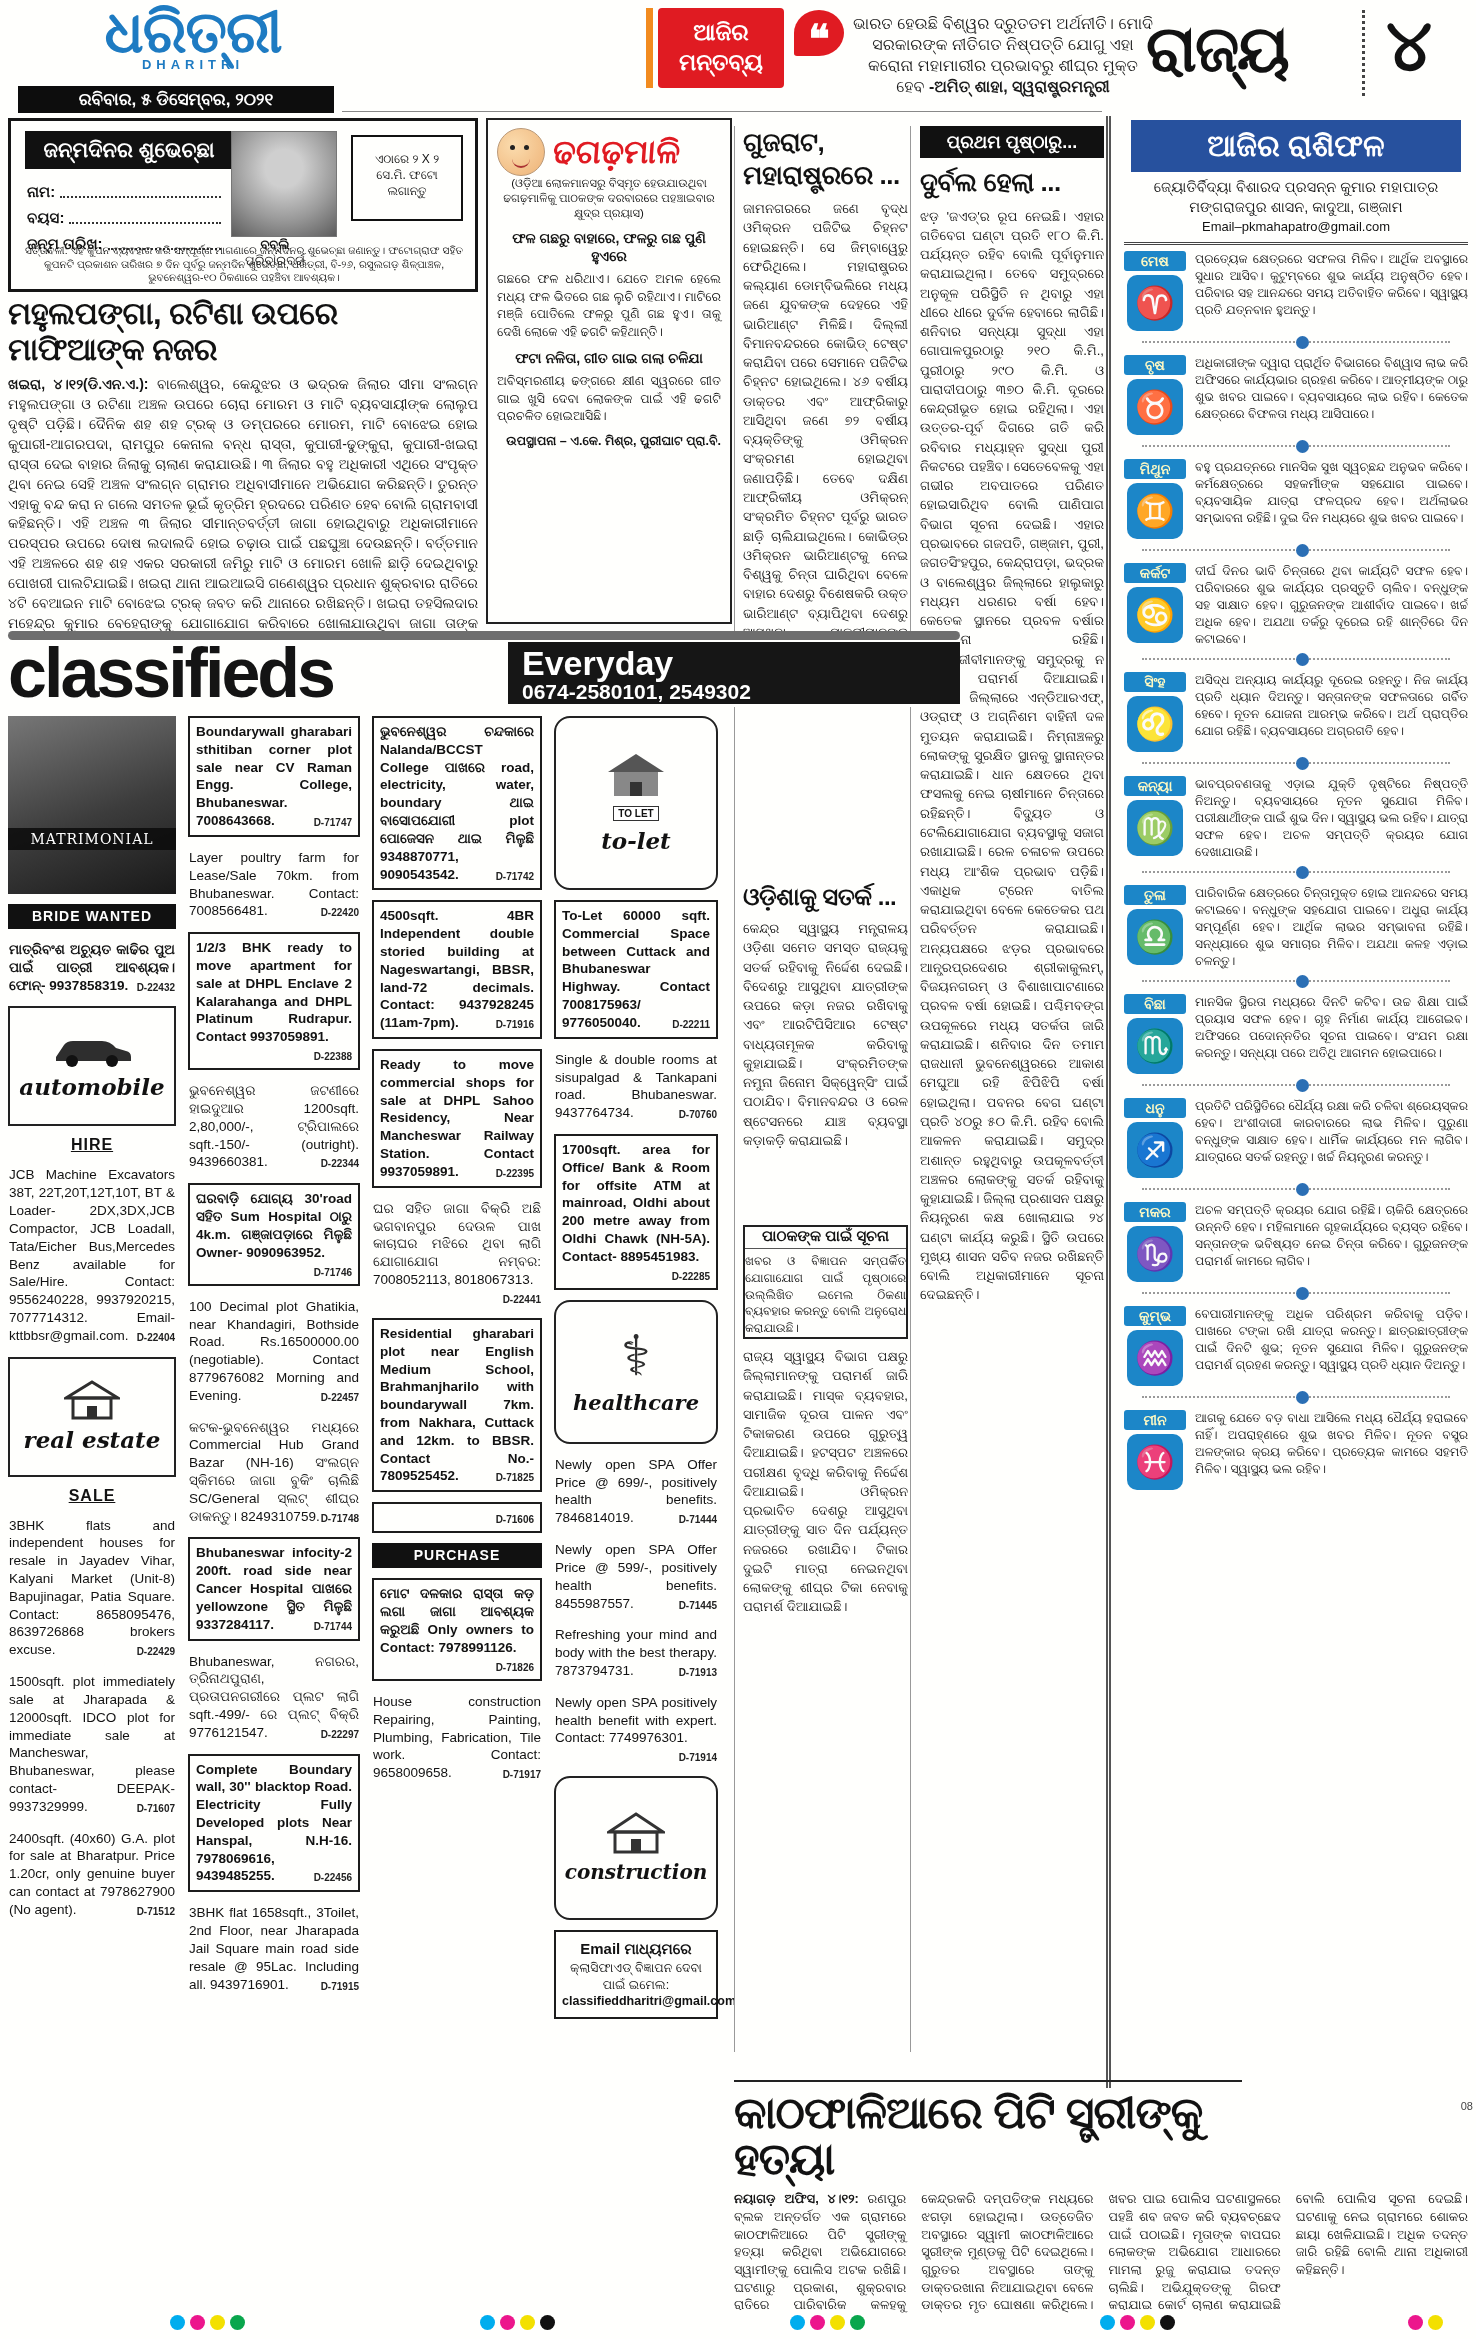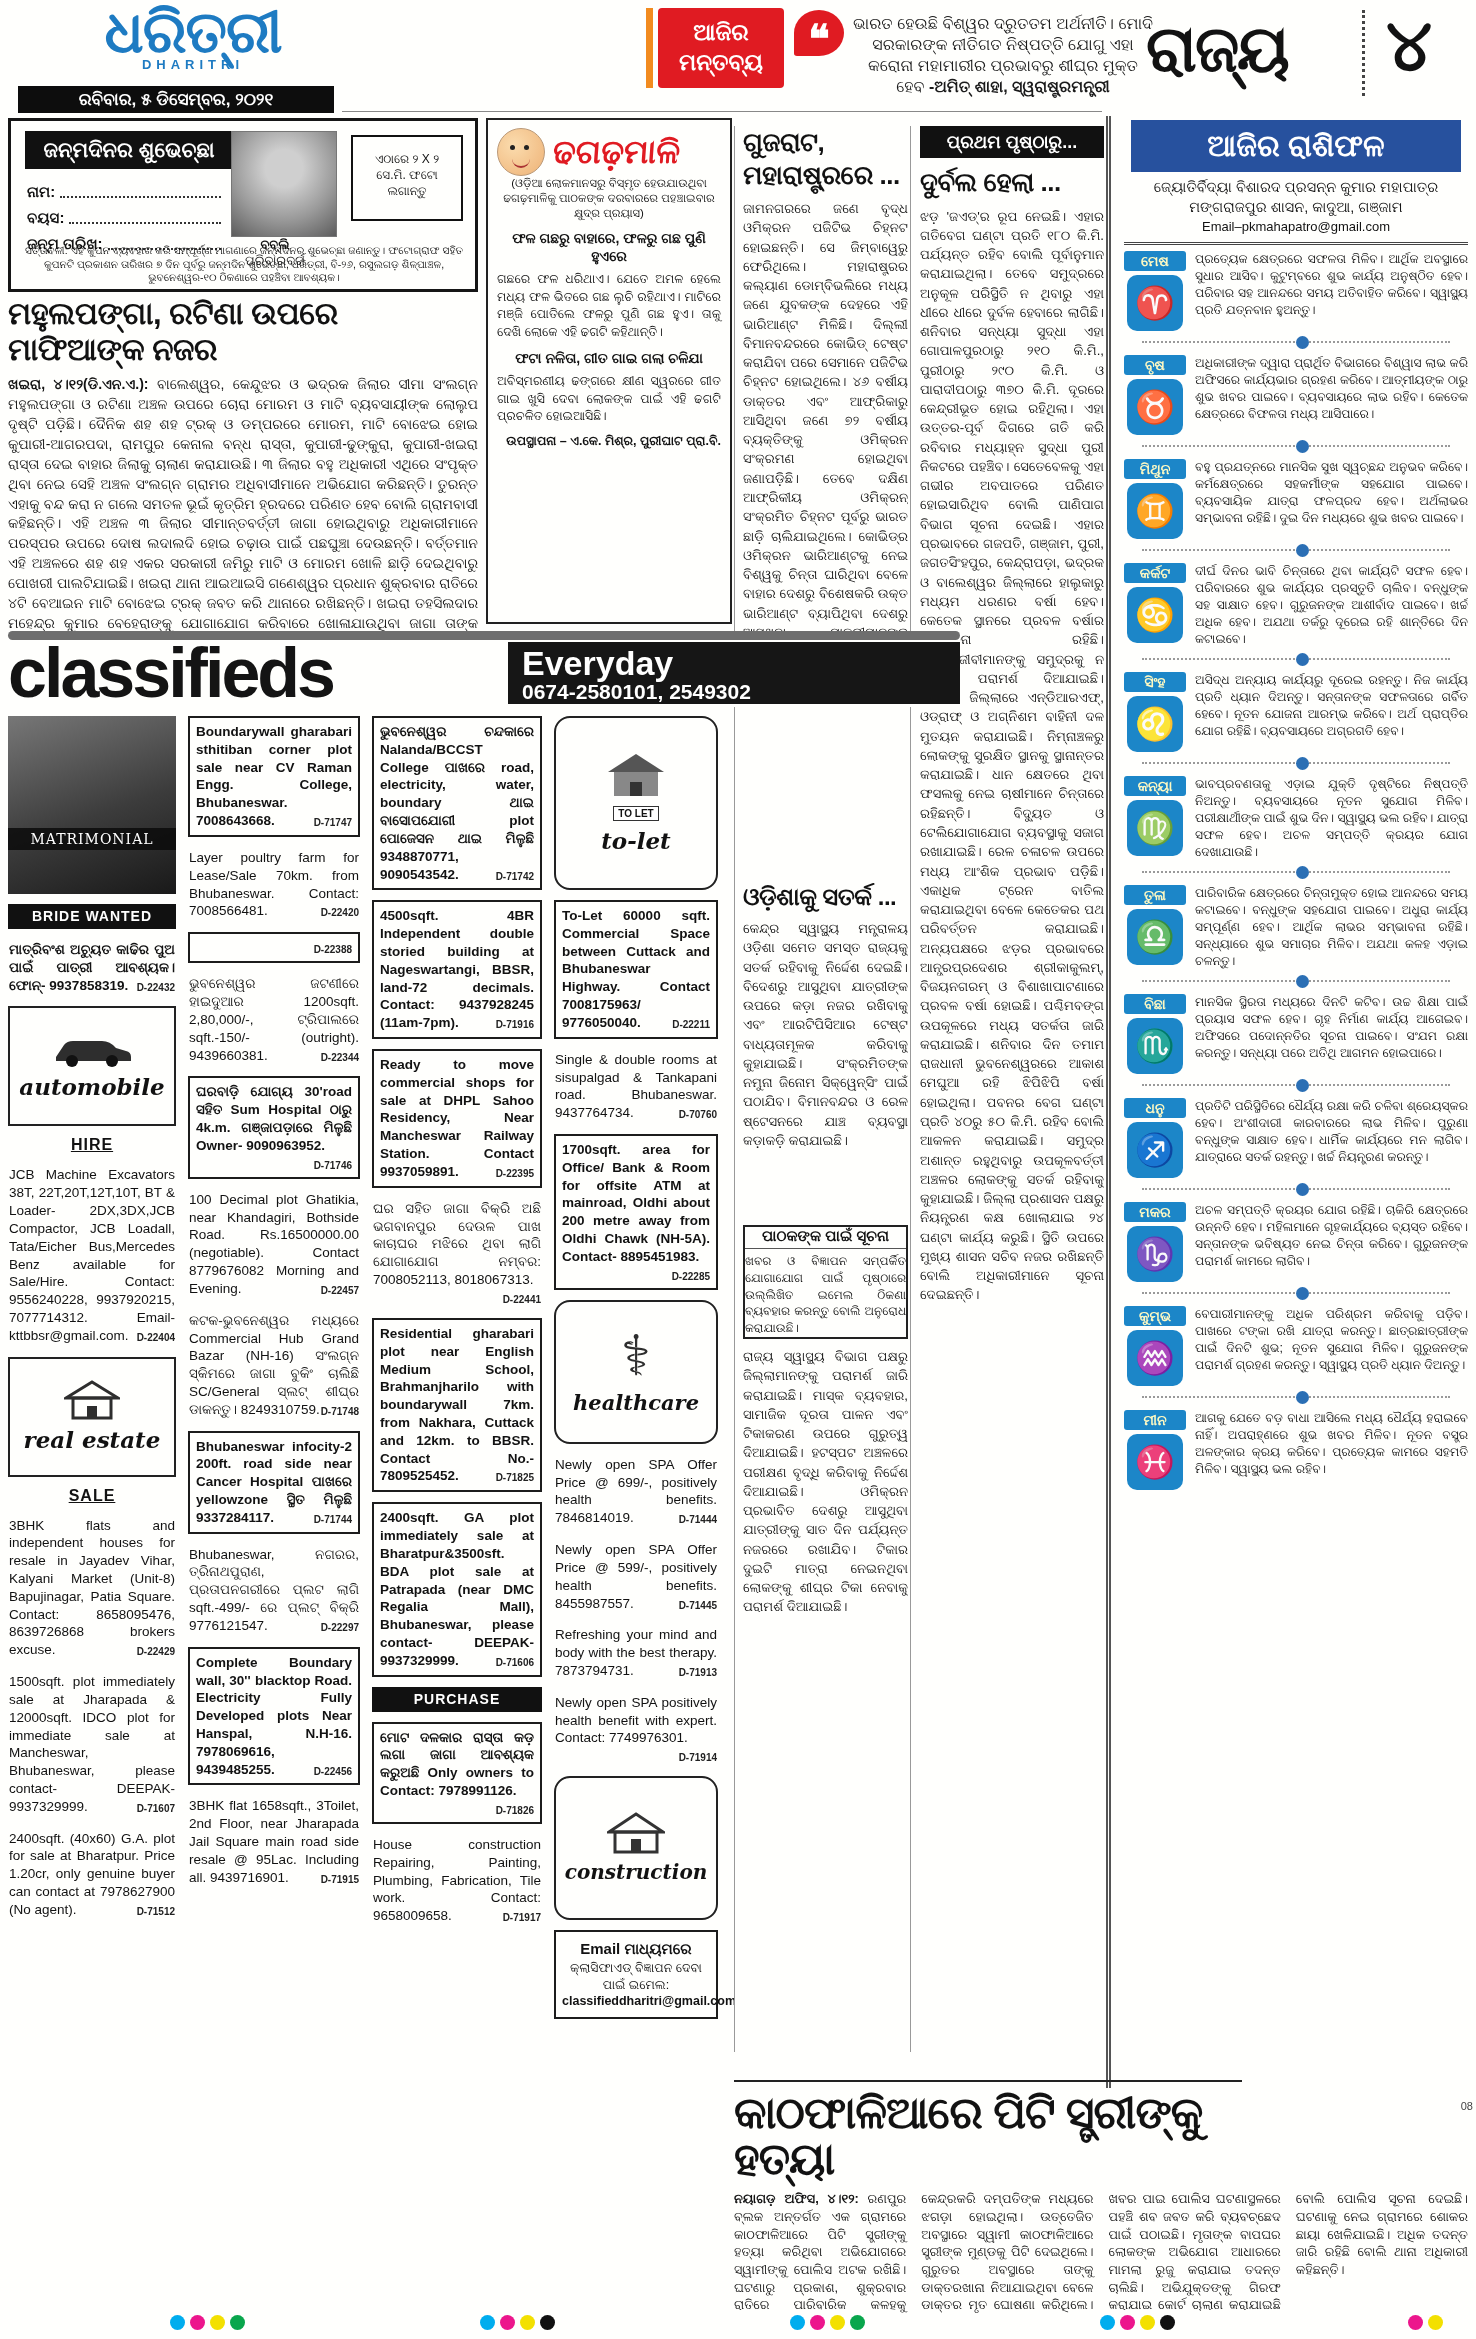--- a/index.html
+++ b/index.html
@@ -234,38 +234,38 @@
       </div>
       <div class="uhead">SALE</div>
       <p class="ad"><span>3BHK flats and independent houses for resale in Jayadev Vihar, Kalyani Market (Unit-8) Bapujinagar, Patia Square. Contact: 8658095476, 8639726868 brokers excuse.</span><span class="adid">D-22429</span></p>
       <p class="ad"><span>1500sqft. plot immediately sale at Jharapada &amp; 12000sqft. IDCO plot for immediate sale at Mancheswar, Bhubaneswar, please contact- DEEPAK- 9937329999.</span><span class="adid">D-71607</span></p>
       <p class="ad"><span>2400sqft. (40x60) G.A. plot for sale at Bharatpur. Price 1.20cr, only genuine buyer can contact at 7978627900 (No agent).</span><span class="adid">D-71512</span></p>
     </div>
 
     <div class="acol cb">
       <p class="ad bx"><span>Boundarywall gharabari sthitiban corner plot sale near CV Raman Engg. College, Bhubaneswar. 7008643668.</span><span class="adid">D-71747</span></p>
       <p class="ad"><span>Layer poultry farm for Lease/Sale 70km. from Bhubaneswar. Contact: 7008566481.</span><span class="adid">D-22420</span></p>
-      <p class="ad bx"><span class="adid">D-22388</span></p>
+      <p class="ad bx"><span>1/2/3 BHK ready to move apartment for sale at DHPL Enclave 2 Kalarahanga and DHPL Platinum Rudrapur. Contact 9937059891.</span><span class="adid">D-22388</span></p>
       <p class="ad"><span>ଭୁବନେଶ୍ୱର ଜଟଣୀରେ ହାଇଦୁଆର 1200sqft. 2,80,000/-, ଟ୍ରିପାଲରେ sqft.-150/- (outright). 9439660381.</span><span class="adid">D-22344</span></p>
       <p class="ad bx"><span>ଘରବାଡ଼ି ଯୋଗ୍ୟ 30'road ସହିତ Sum Hospital ଠାରୁ 4k.m. ଗଞ୍ଜାପଡ଼ାରେ ମିଳୁଛି Owner- 9090963952.</span><span class="adid">D-71746</span></p>
       <p class="ad"><span>100 Decimal plot Ghatikia, near Khandagiri, Bothside Road. Rs.16500000.00 (negotiable). Contact 8779676082 Morning and Evening.</span><span class="adid">D-22457</span></p>
       <p class="ad"><span>କଟକ-ଭୁବନେଶ୍ୱର ମଧ୍ୟରେ Commercial Hub Grand Bazar (NH-16) ସଂଲଗ୍ନ ସ୍କିମରେ ଜାଗା ବୁକିଂ ଚାଲିଛି SC/General ସ୍ଲଟ୍ ଶୀଘ୍ର ଡାକନ୍ତୁ। 8249310759.</span><span class="adid">D-71748</span></p>
       <p class="ad bx"><span>Bhubaneswar infocity-2 200ft. road side near Cancer Hospital ପାଖରେ yellowzone ସ୍ଥିତ ମିଳୁଛି 9337284117.</span><span class="adid">D-71744</span></p>
       <p class="ad"><span>Bhubaneswar, ନଗରର, ତ୍ରିନାଥପୁରାଣ, ପ୍ରତାପନଗରୀରେ ପ୍ଲଟ ଲାଗି sqft.-499/- ରେ ପ୍ଲଟ୍ ବିକ୍ରି 9776121547.</span><span class="adid">D-22297</span></p>
       <p class="ad bx"><span>Complete Boundary wall, 30'' blacktop Road. Electricity Fully Developed plots Near Hanspal, N.H-16. 7978069616, 9439485255.</span><span class="adid">D-22456</span></p>
       <p class="ad"><span>3BHK flat 1658sqft., 3Toilet, 2nd Floor, near Jharapada Jail Square main road side resale @ 95Lac. Including all. 9439716901.</span><span class="adid">D-71915</span></p>
     </div>
 
     <div class="acol cc">
       <p class="ad bx"><span>ଭୁବନେଶ୍ୱର ଚନ୍ଦକାରେ Nalanda/BCCST College ପାଖରେ road, electricity, water, boundary ଥାଇ ବାସୋପଯୋଗୀ plot ପୋଜେସନ ଥାଇ ମିଳୁଛି 9348870771, 9090543542.</span><span class="adid">D-71742</span></p>
       <p class="ad bx"><span>4500sqft. 4BR Independent double storied building at Nageswartangi, BBSR, land-72 decimals. Contact: 9437928245 (11am-7pm).</span><span class="adid">D-71916</span></p>
       <p class="ad bx"><span>Ready to move commercial shops for sale at DHPL Sahoo Residency, Near Mancheswar Railway Station. Contact 9937059891.</span><span class="adid">D-22395</span></p>
       <p class="ad"><span>ଘର ସହିତ ଜାଗା ବିକ୍ରି ଅଛି ଭଗବାନପୁର ଦେଉଳ ପାଖ କାଚାଘର ମଝିରେ ଥିବା ଲାଗି ଯୋଗାଯୋଗ ନମ୍ବର: 7008052113, 8018067313.</span><span class="adid">D-22441</span></p>
       <p class="ad bx"><span>Residential gharabari plot near English Medium School, Brahmanjharilo with boundarywall 7km. from Nakhara, Cuttack and 12km. to BBSR. Contact No.- 7809525452.</span><span class="adid">D-71825</span></p>
-      <p class="ad bx"><span>2400sqft. GA plot immediately sale at Bharatpur&amp;3500sft. BDA plot sale at Patrapada (near DMC Regalia Mall), Bhubaneswar, please contact- DEEPAK- 9937329999.</span><span class="adid">D-71606</span></p>
+      <p class="ad bx"><span class="adid">D-71606</span></p>
       <div class="shead">PURCHASE</div>
       <p class="ad bx"><span>ମୋଟ ଦଳକାର ରାସ୍ତା କଡ଼ ଲଗା ଜାଗା ଆବଶ୍ୟକ କରୁଅଛି Only owners to Contact: 7978991126.</span><span class="adid">D-71826</span></p>
       <p class="ad"><span>House construction Repairing, Painting, Plumbing, Fabrication, Tile work. Contact: 9658009658.</span><span class="adid">D-71917</span></p>
     </div>
 
     <div class="acol cd">
       <div class="imgbox rd" style="height:170px;">
         <svg width="64" height="48" viewBox="0 0 64 48">
           <polygon points="32,2 60,20 4,20" fill="#555"></polygon>
           <rect x="10" y="20" width="44" height="24" fill="#888"></rect>

